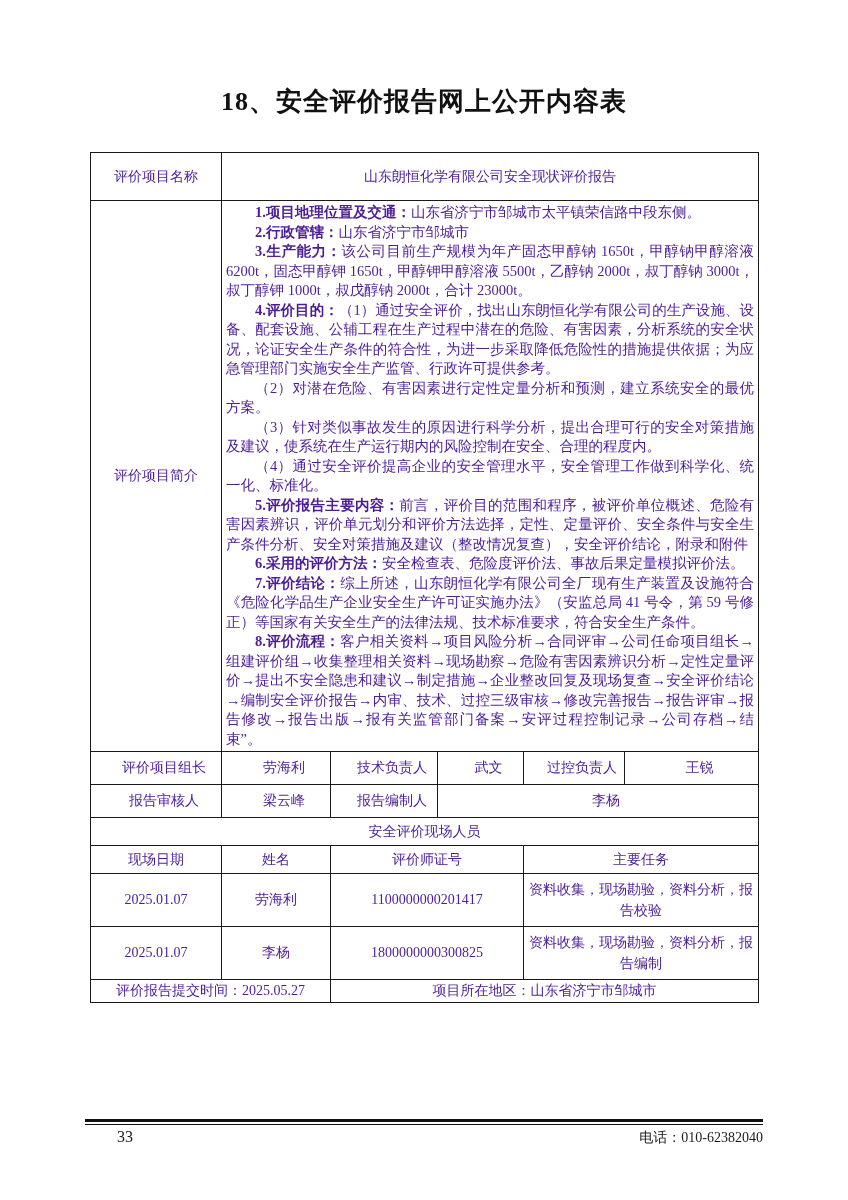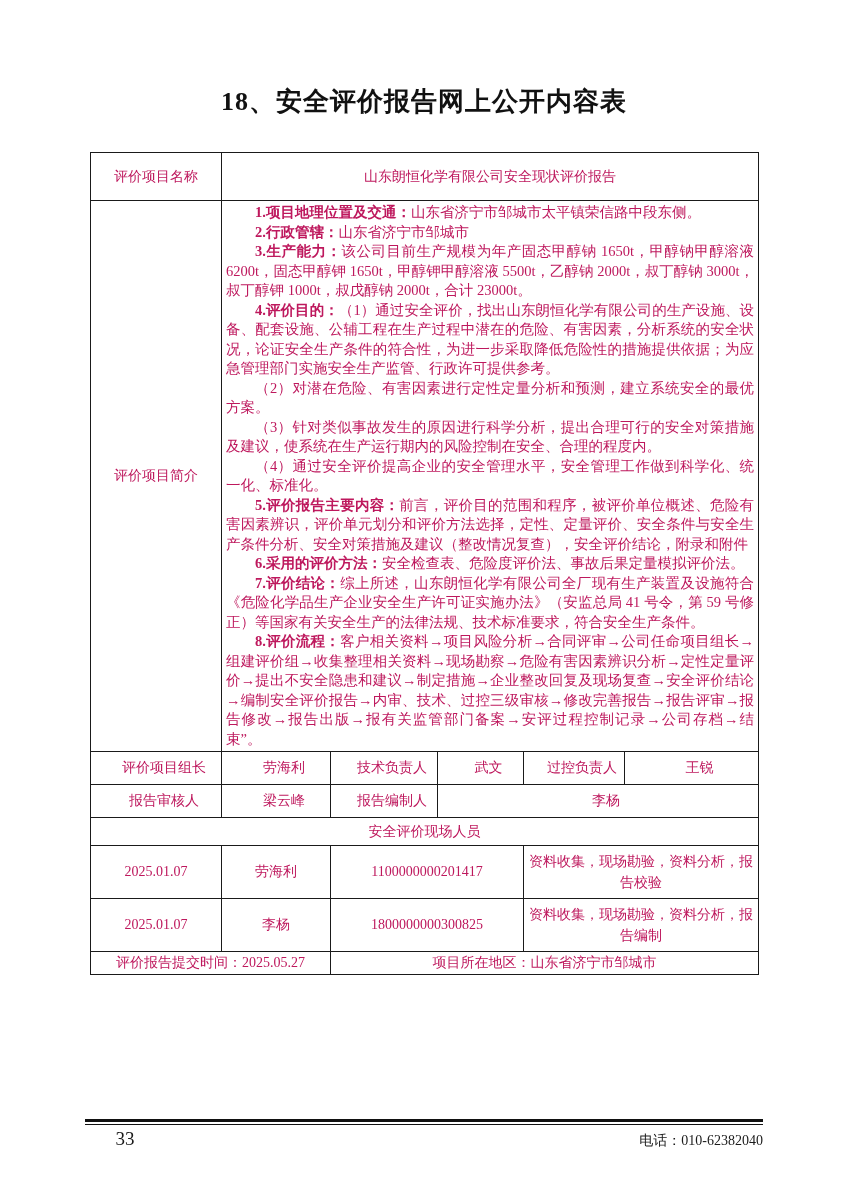--- a/index.html
+++ b/index.html
@@ -22,21 +22,21 @@
     letter-spacing: 1px;
     color: #111;
   }
   table.doc-table {
     position: absolute;
     top: 152px; left: 90px;
     width: 668px;
     border-collapse: collapse;
     table-layout: fixed;
     font-size: 14px;
-    color: #be185d;
+    color: #4c1d95;
   }
   table.doc-table td {
     border: 1px solid #1a1a1a;
     text-align: center;
     vertical-align: middle;
     padding: 2px 4px;
   }
   tr.r-name td { height: 48px; }
   tr.r-people td { height: 33px; padding-left: 20px; }
   tr.r-section td { height: 28px; }
@@ -63,21 +63,21 @@
   }
   .page-footer {
     position: absolute;
     left: 85px; right: 85px; top: 1128px;
     display: flex;
     align-items: baseline;
     font-size: 14px;
     color: #1a1a1a;
   }
   .page-footer .f-left  { flex: 1; text-align: left; }
-  .page-footer .f-mid   { width: 80px; text-align: center; font-size: 19px; }
+  .page-footer .f-mid   { width: 80px; text-align: center; font-size: 16px; }
   .page-footer .f-right { flex: 1; text-align: right; }
 </style>
 </head>
 <body>
 
 <div class="page">
 
   <div class="doc-title">18、安全评价报告网上公开内容表</div>
 
   <table class="doc-table">
@@ -127,20 +127,26 @@
       <td>梁云峰</td>
       <td>报告编制人</td>
       <td colspan="3">李杨</td>
     </tr>
 
 
     <tr class="r-section">
       <td colspan="6">安全评价现场人员</td>
     </tr>
 
+    <tr class="r-sitehead">
+      <td>现场日期</td>
+      <td>姓名</td>
+      <td colspan="2">评价师证号</td>
+      <td colspan="2">主要任务</td>
+    </tr>
 
     <tr class="r-siterow">
       <td>2025.01.07</td>
       <td>劳海利</td>
       <td colspan="2">1100000000201417</td>
       <td colspan="2" class="task-cell">资料收集，现场勘验，资料分析，报告校验</td>
     </tr>
 
     <tr class="r-siterow">
       <td>2025.01.07</td>

